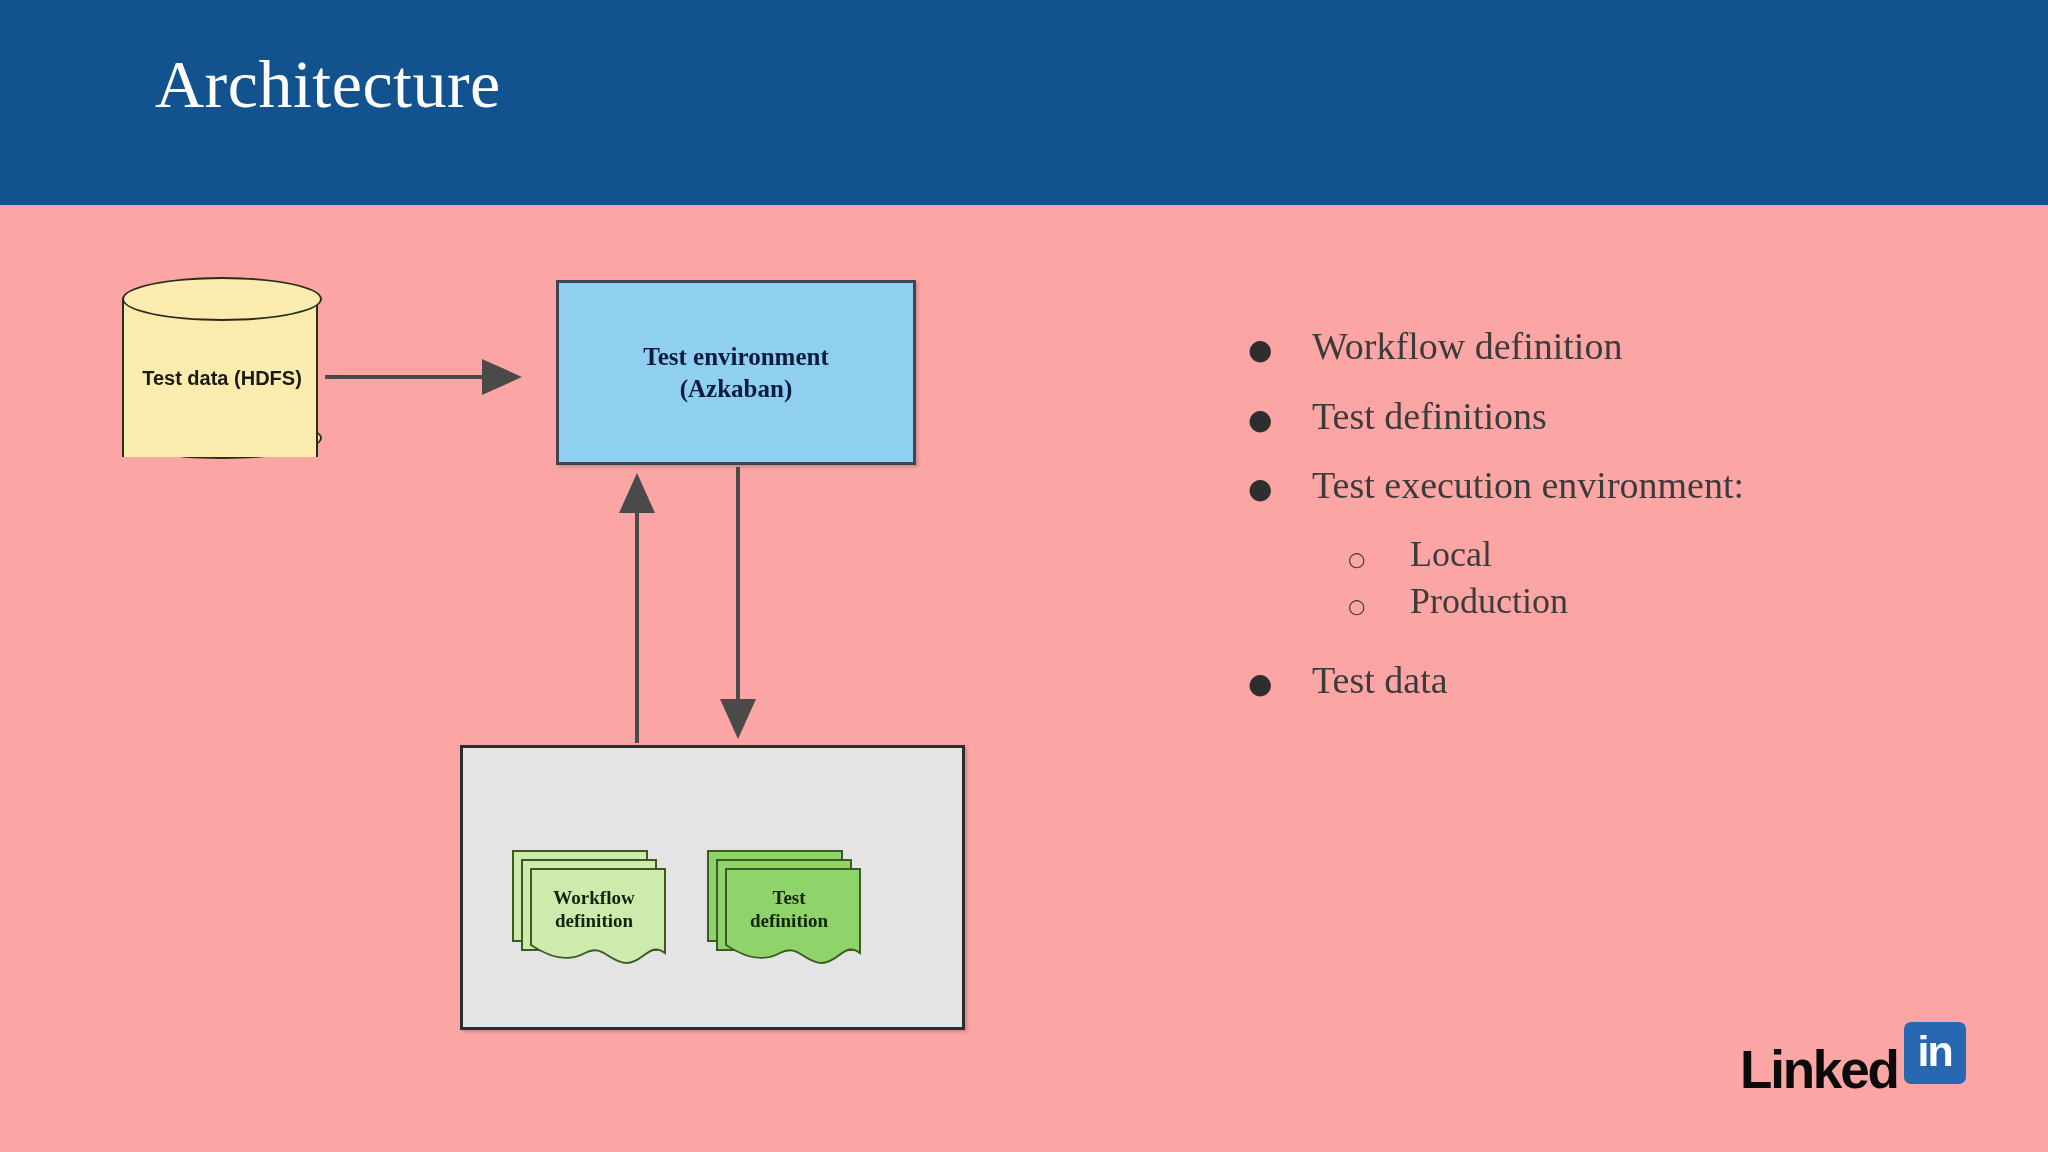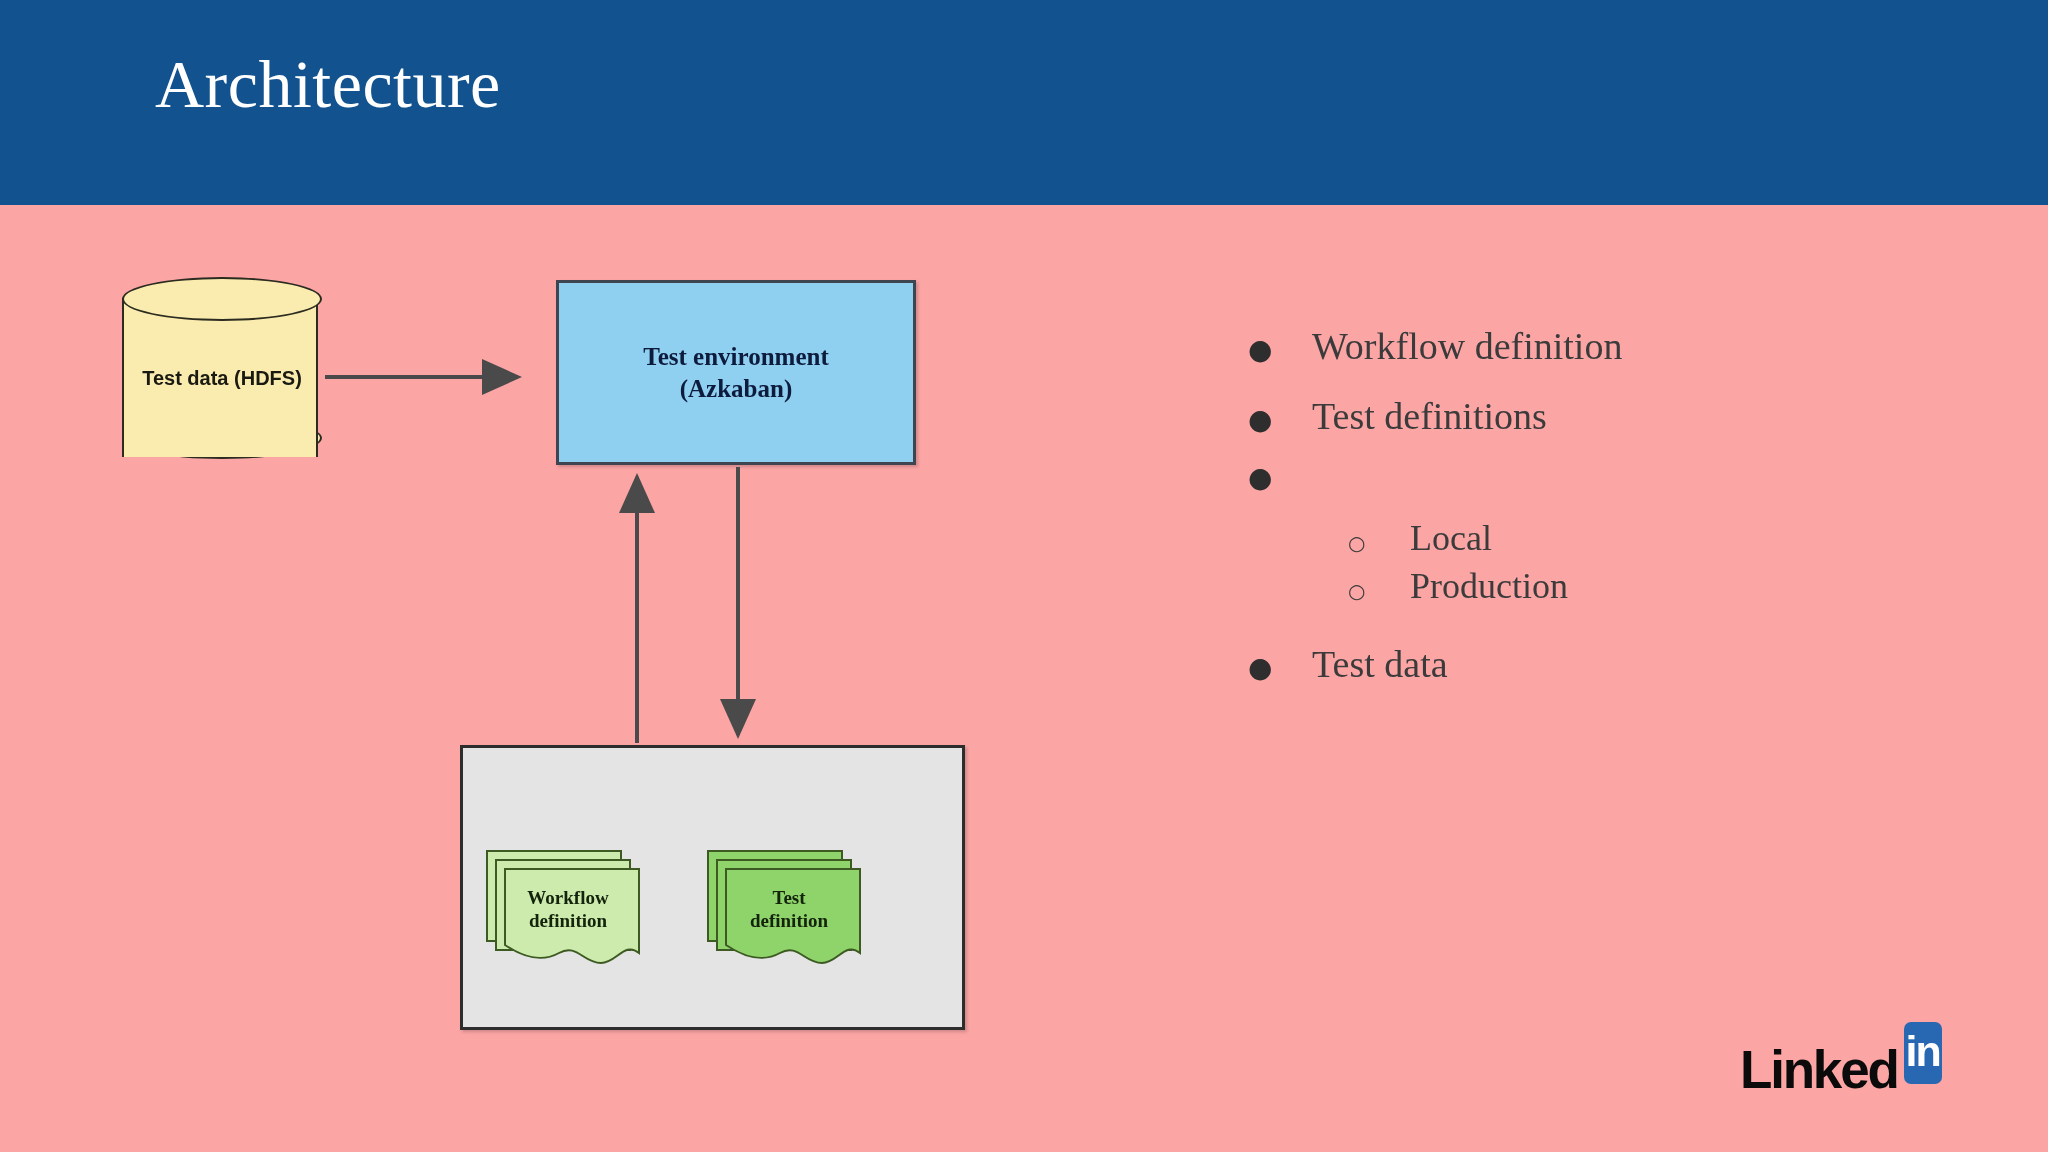--- a/index.html
+++ b/index.html
@@ -142,21 +142,21 @@
     box-sizing: border-box;
     box-shadow: 2px 2px 3px rgba(0,0,0,0.18);
   }
 
   
   .doc-stack {
     position: absolute;
     width: 170px;
     height: 132px;
   }
-  #doc-workflow { left: 479px; top: 640px; }
+  #doc-workflow { left: 505px; top: 640px; }
   #doc-test     { left: 700px; top: 640px; }
   .doc-stack svg { display: block; overflow: visible; }
   .doc-label {
     position: absolute;
     left: 18px;
     top: 42px;
     width: 142px;
     text-align: center;
     font-family: "Liberation Serif", serif;
     font-weight: bold;
@@ -232,21 +232,21 @@
     font-family: "Liberation Sans", sans-serif;
     font-weight: bold;
     font-size: 53px;
     letter-spacing: -2.2px;
     color: #0b0b0b;
     line-height: 1;
     margin-top: 32px;
   }
   #linkedin-badge {
     margin-left: 6px;
-    width: 38px;
+    width: 62px;
     height: 62px;
     background: #2867B2;
     border-radius: 7px;
     display: flex;
     align-items: center;
     justify-content: center;
   }
   #linkedin-badge-text {
     font-family: "Liberation Sans", sans-serif;
     font-weight: bold;
@@ -332,20 +332,21 @@
       <span class="bullet-text">Workflow definition</span>
     </div>
 
     <div class="bullet-row">
       <span class="bullet-mark">●</span>
       <span class="bullet-text">Test definitions</span>
     </div>
 
     <div class="bullet-row">
       <span class="bullet-mark">●</span>
+      <span class="bullet-text">Test execution environment:</span>
     </div>
 
     <div class="bullet-row sub">
       <span class="bullet-mark">○</span>
       <span class="bullet-text">Local</span>
     </div>
 
     <div class="bullet-row sub">
       <span class="bullet-mark">○</span>
       <span class="bullet-text">Production</span>

